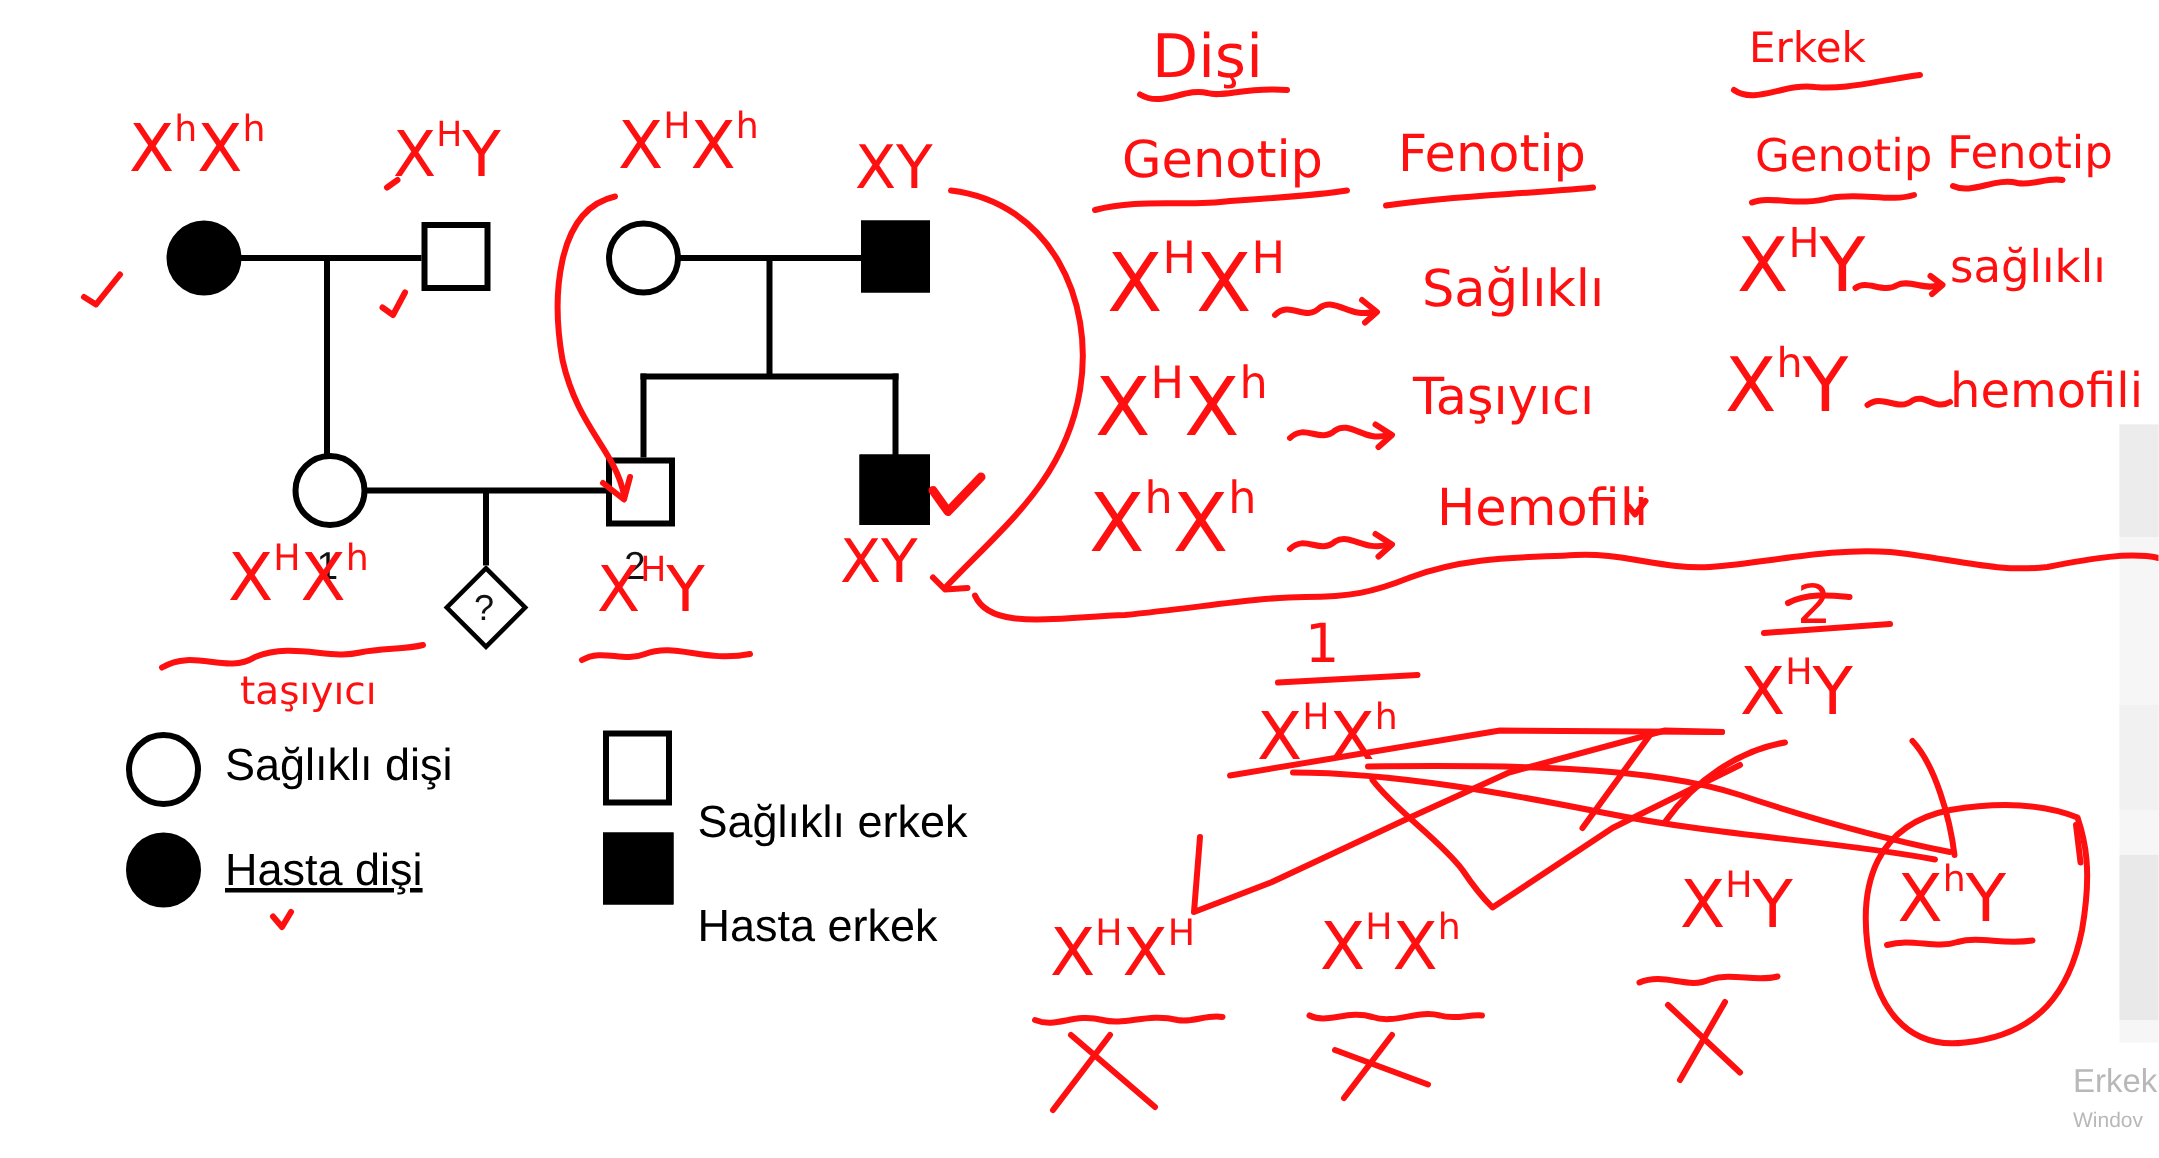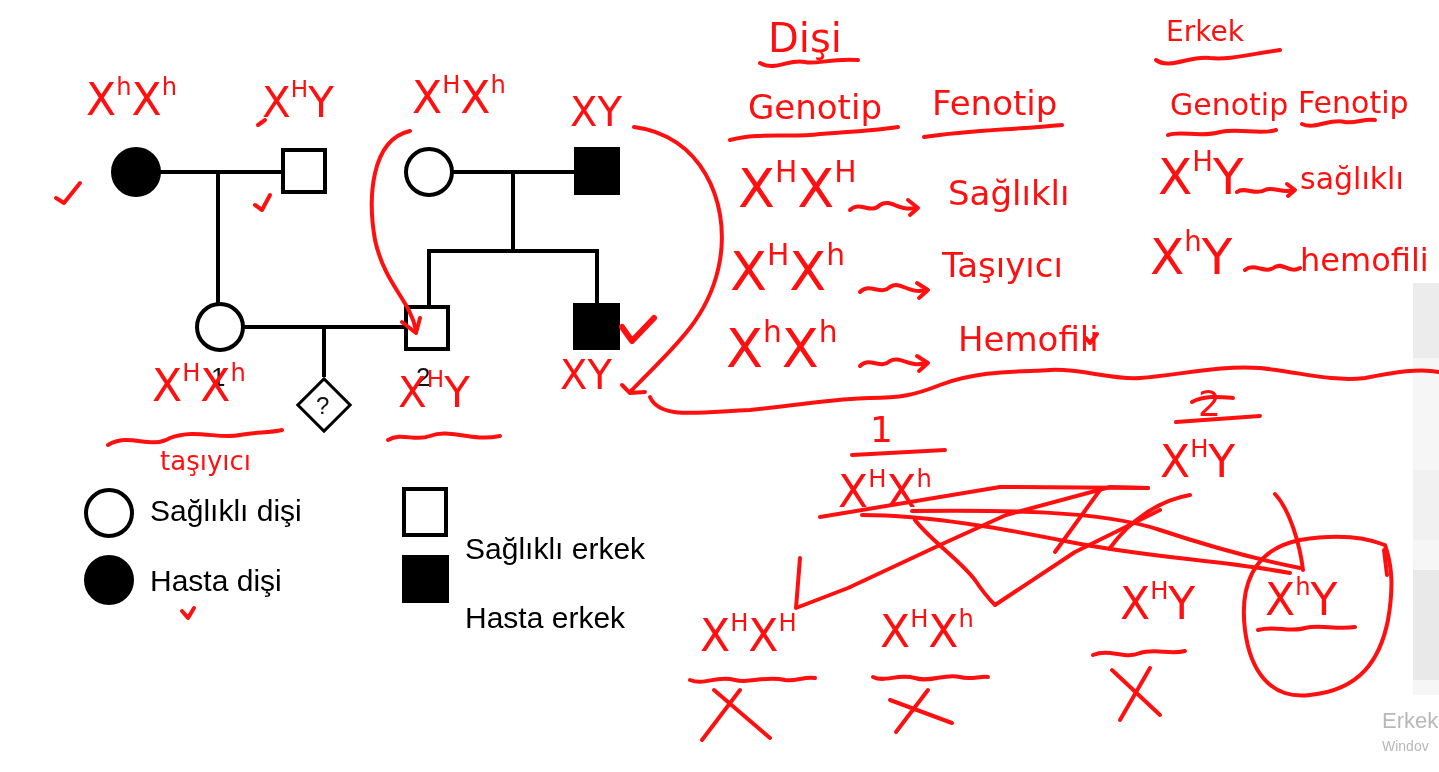--- a/index.html
+++ b/index.html
@@ -77,21 +77,21 @@
     <div class="diamond" style="left:304px;top:385px;"></div>
     <div class="qmark" style="left:316px;top:394px;">?</div>
   </div>
 
   <div>
     <div class="sym circle" style="left:84px;top:488px;width:50px;height:50px;"></div>
     <div class="legend-label" style="left:150px;top:496px;">Sağlıklı dişi</div>
     <div class="sym" style="left:402px;top:487px;width:46px;height:50px;"></div>
     <div class="legend-label" style="left:465px;top:494px;margin-top:40px;">Sağlıklı erkek</div>
     <div class="sym circle filled" style="left:84px;top:555px;width:50px;height:50px;"></div>
-    <div class="legend-label" style="left:150px;top:566px;">Hasta dişi</div>
+    <div class="legend-label" style="left:150px;top:566px;text-decoration:underline;">Hasta dişi</div>
     <div class="sym filled" style="left:402px;top:555px;width:47px;height:48px;"></div>
     <div class="legend-label" style="left:465px;top:572px;margin-top:31px;">Hasta erkek</div>
   </div>
 
   <div class="ink" style="left:86px;top:78px;font-size:44px;">X<sup>h</sup>X<sup>h</sup></div>
   <div class="ink" style="left:262px;top:82px;font-size:42px;">X<sup>H</sup>Y</div>
   <div class="ink" style="left:412px;top:76px;font-size:44px;">X<sup>H</sup>X<sup>h</sup></div>
   <div class="ink" style="left:570px;top:92px;font-size:40px;">XY</div>
   <div class="ink" style="left:560px;top:355px;font-size:40px;">XY</div>
   <div class="ink" style="left:152px;top:364px;font-size:44px;">X<sup>H</sup>X<sup>h</sup></div>

